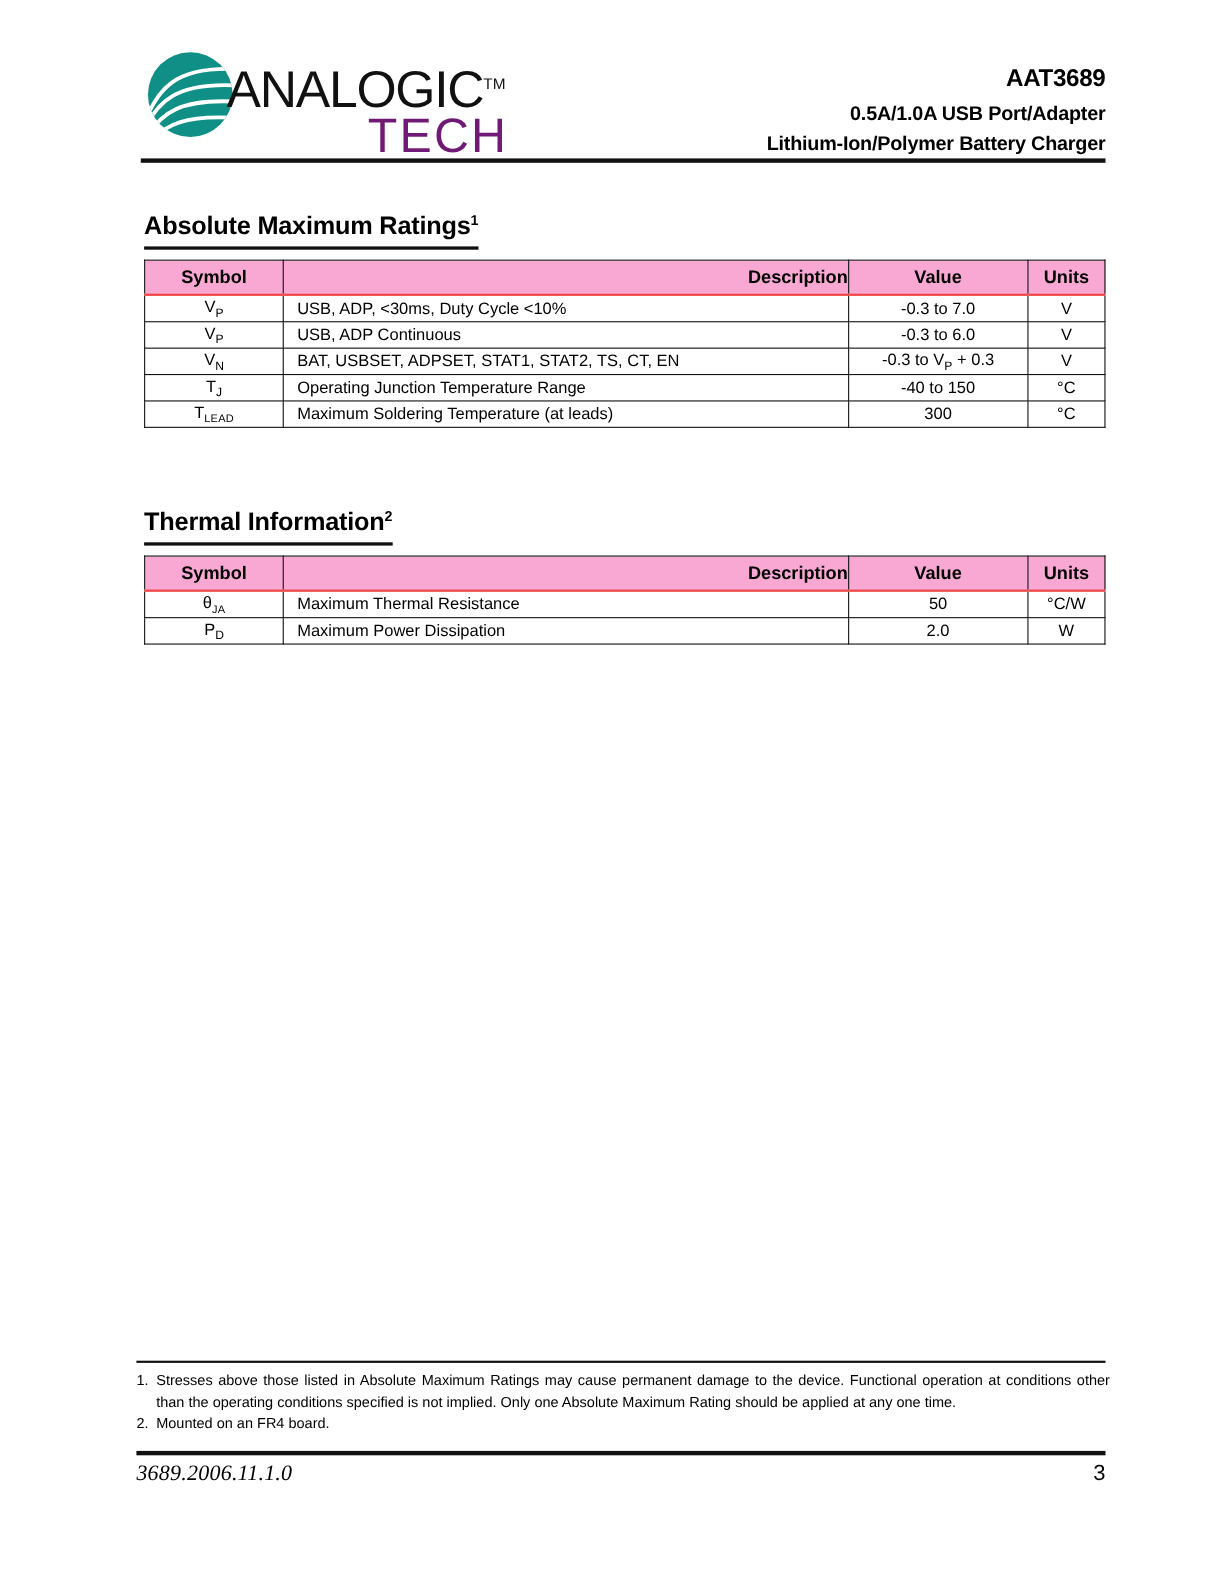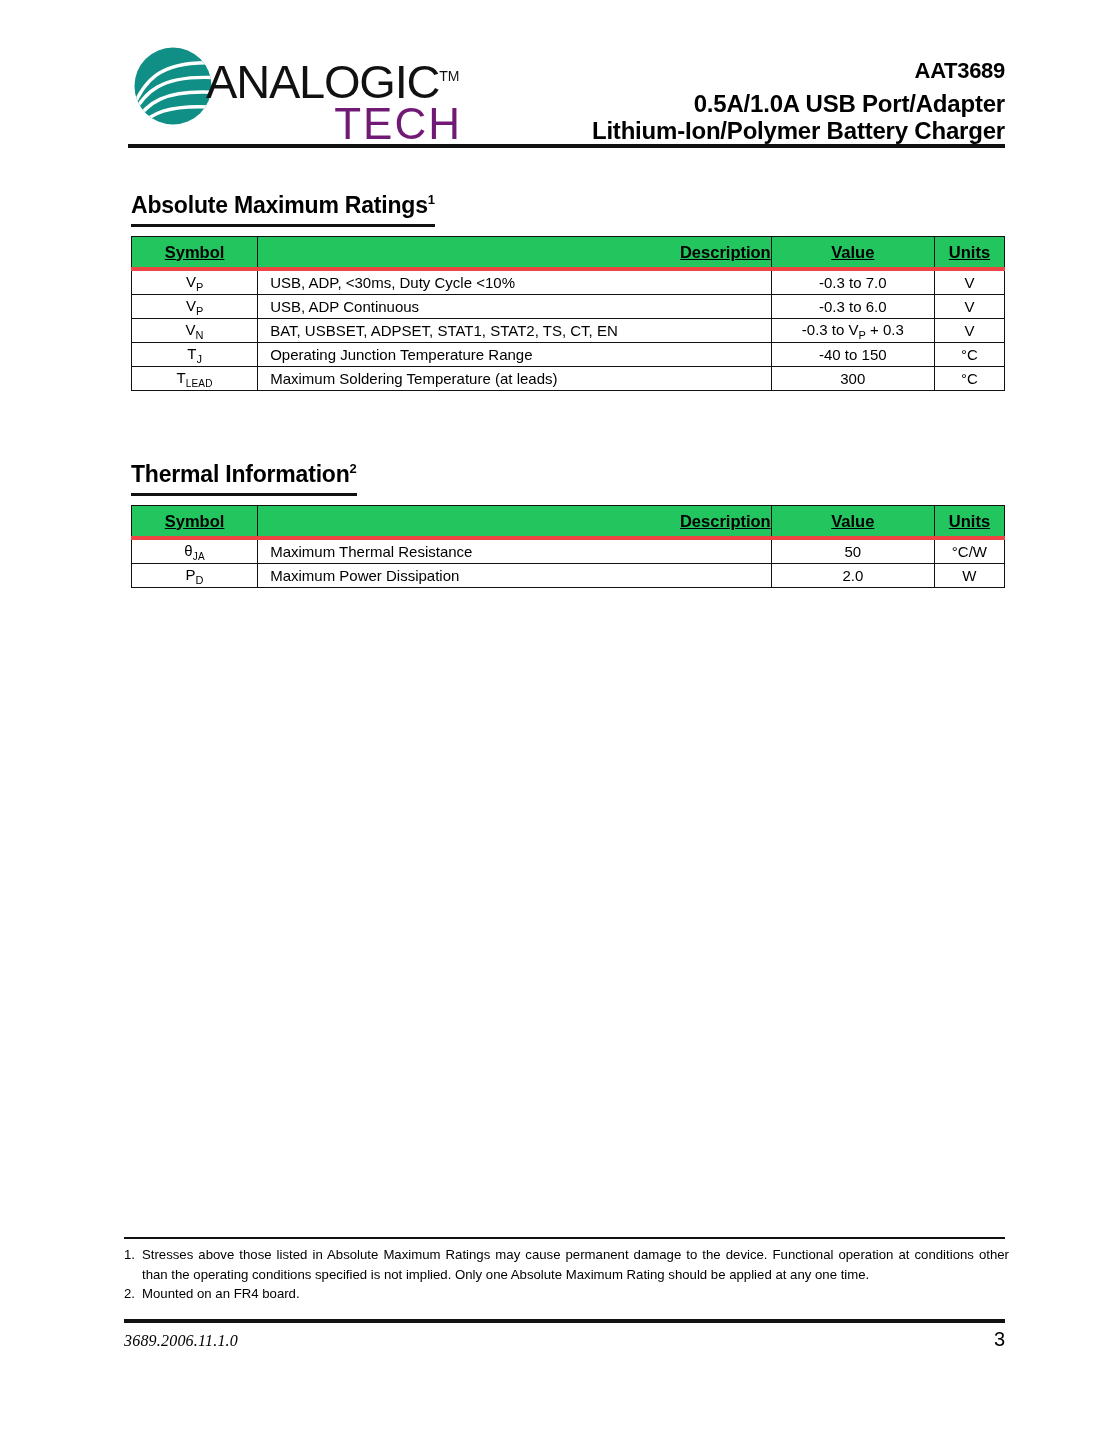--- a/index.html
+++ b/index.html
@@ -90,21 +90,21 @@
     padding-top: 22px;
     width: 520px;
   }
   .part-number {
     font-size: 22px;
     font-weight: bold;
     letter-spacing: -0.3px;
     line-height: 38px;
   }
   .subtitle {
-    font-size: 24px;
+    font-size: 18px;
     font-weight: bold;
     line-height: 27px;
     letter-spacing: -0.2px;
   }
 
   .header-rule {
     position: absolute;
     left: 128px;
     top: 144px;
     width: 877px;
@@ -138,26 +138,25 @@
     table-layout: fixed;
     font-size: 15px;
     background: #ffffff;
   }
   .dtable td, .dtable th {
     border: 1px solid #111111;
     padding: 0;
     height: 22px;
   }
   .dtable thead th {
-    background: #22c55e;
+    background: #f9a8d4;
     font-weight: bold;
     font-size: 16.5px;
     height: 30px;
-    border-bottom: 4px solid #ef4444;
-    text-decoration: underline;
+    border-bottom: 2px solid #ef4444;
   }
   .dtable thead th.h-sym,
   .dtable thead th.h-val,
   .dtable thead th.h-uni { text-align: center; }
   .dtable thead th.h-desc { text-align: right; padding-left: 12px; }
 
   .dtable tbody td.c-sym { text-align: center; }
   .dtable tbody td.c-desc { text-align: left; padding-left: 12px; }
   .dtable tbody td.c-val { text-align: center; }
   .dtable tbody td.c-uni { text-align: center; }
@@ -209,21 +208,21 @@
     left: 124px;
     top: 1328px;
     width: 881px;
     display: flex;
     justify-content: space-between;
     align-items: baseline;
   }
   .doc-id {
     font-family: "Liberation Serif", serif;
     font-style: italic;
-    font-size: 16px;
+    font-size: 20px;
     letter-spacing: 0.2px;
   }
   .page-num {
     font-family: "Liberation Sans", sans-serif;
     font-size: 20px;
   }
 </style>
 </head>
 <body>
 

